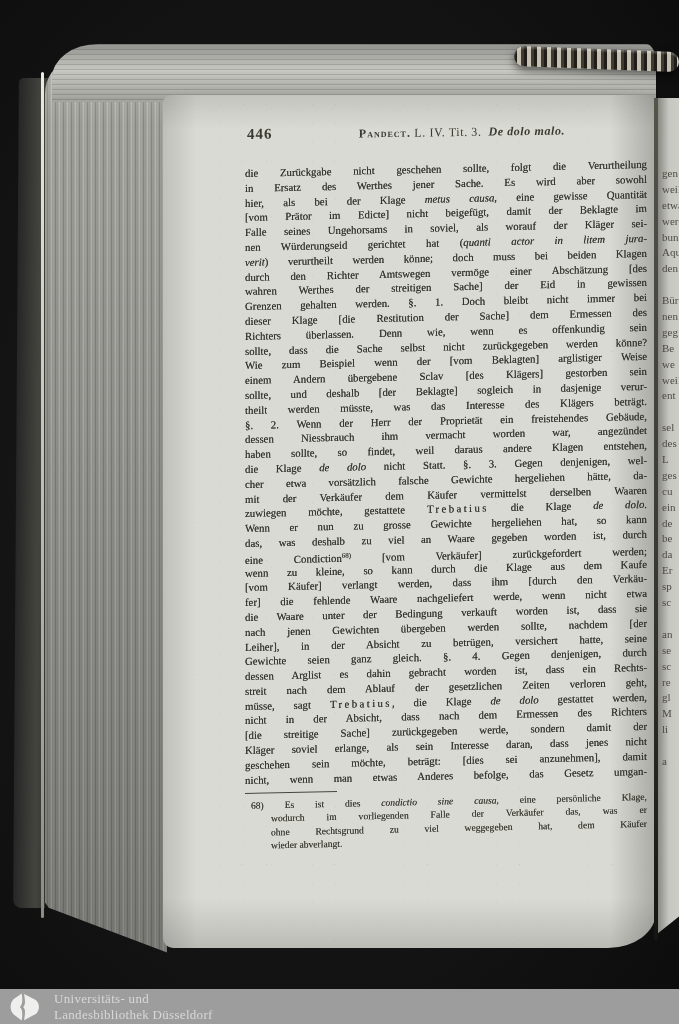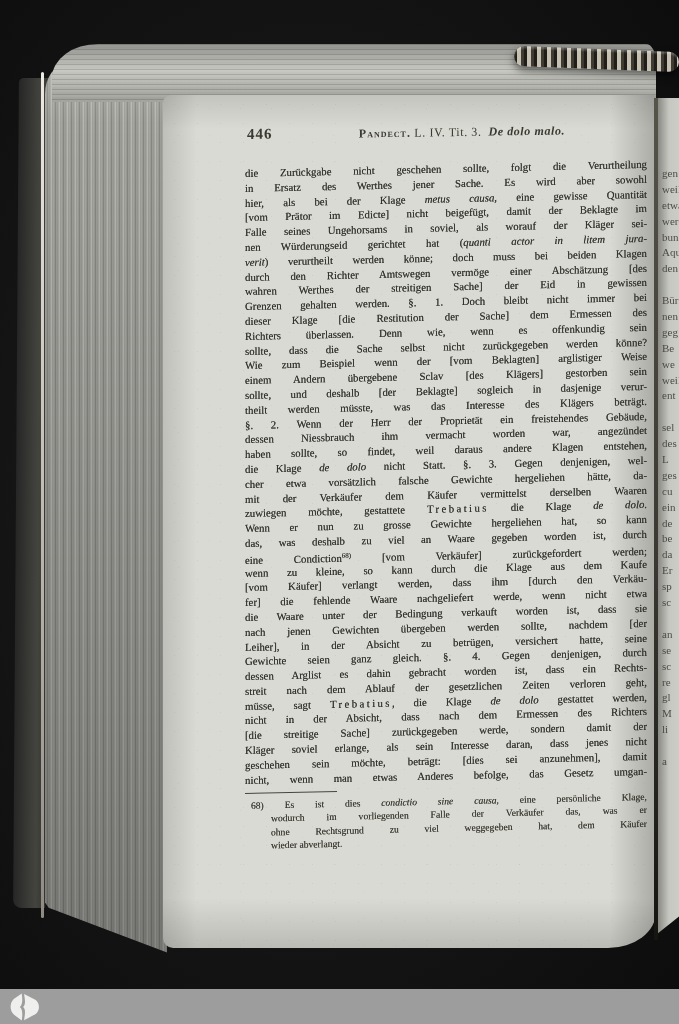--- a/index.html
+++ b/index.html
@@ -191,15 +191,19 @@
         <div>&nbsp;</div>
         <div>a</div>
       </div>
   </div>
 
   <div class="banner">
     <svg class="banner-logo" viewBox="0 0 36 32" xmlns="http://www.w3.org/2000/svg">
       <path d="M6,24 C1.5,19.5 1.5,12 6,7.5 L14.5,1.5 C15.5,8.5 15.5,13.5 12.5,16 C15.5,18.5 15.5,24 14.5,30.5 Z" fill="#efefed"></path>
       <path d="M17,2 L29.5,8.5 C34,12.5 34,19.5 29.5,23.5 L17,30 C18,23.5 19,18.5 16,16 C19,13.5 18,8.5 17,2 Z" fill="#efefed"></path>
     </svg>
+    <div class="banner-text">
+      <div>Universitäts- und</div>
+      <div>Landesbibliothek Düsseldorf</div>
+    </div>
   </div>
 
 </div>
 
 </body></html>

